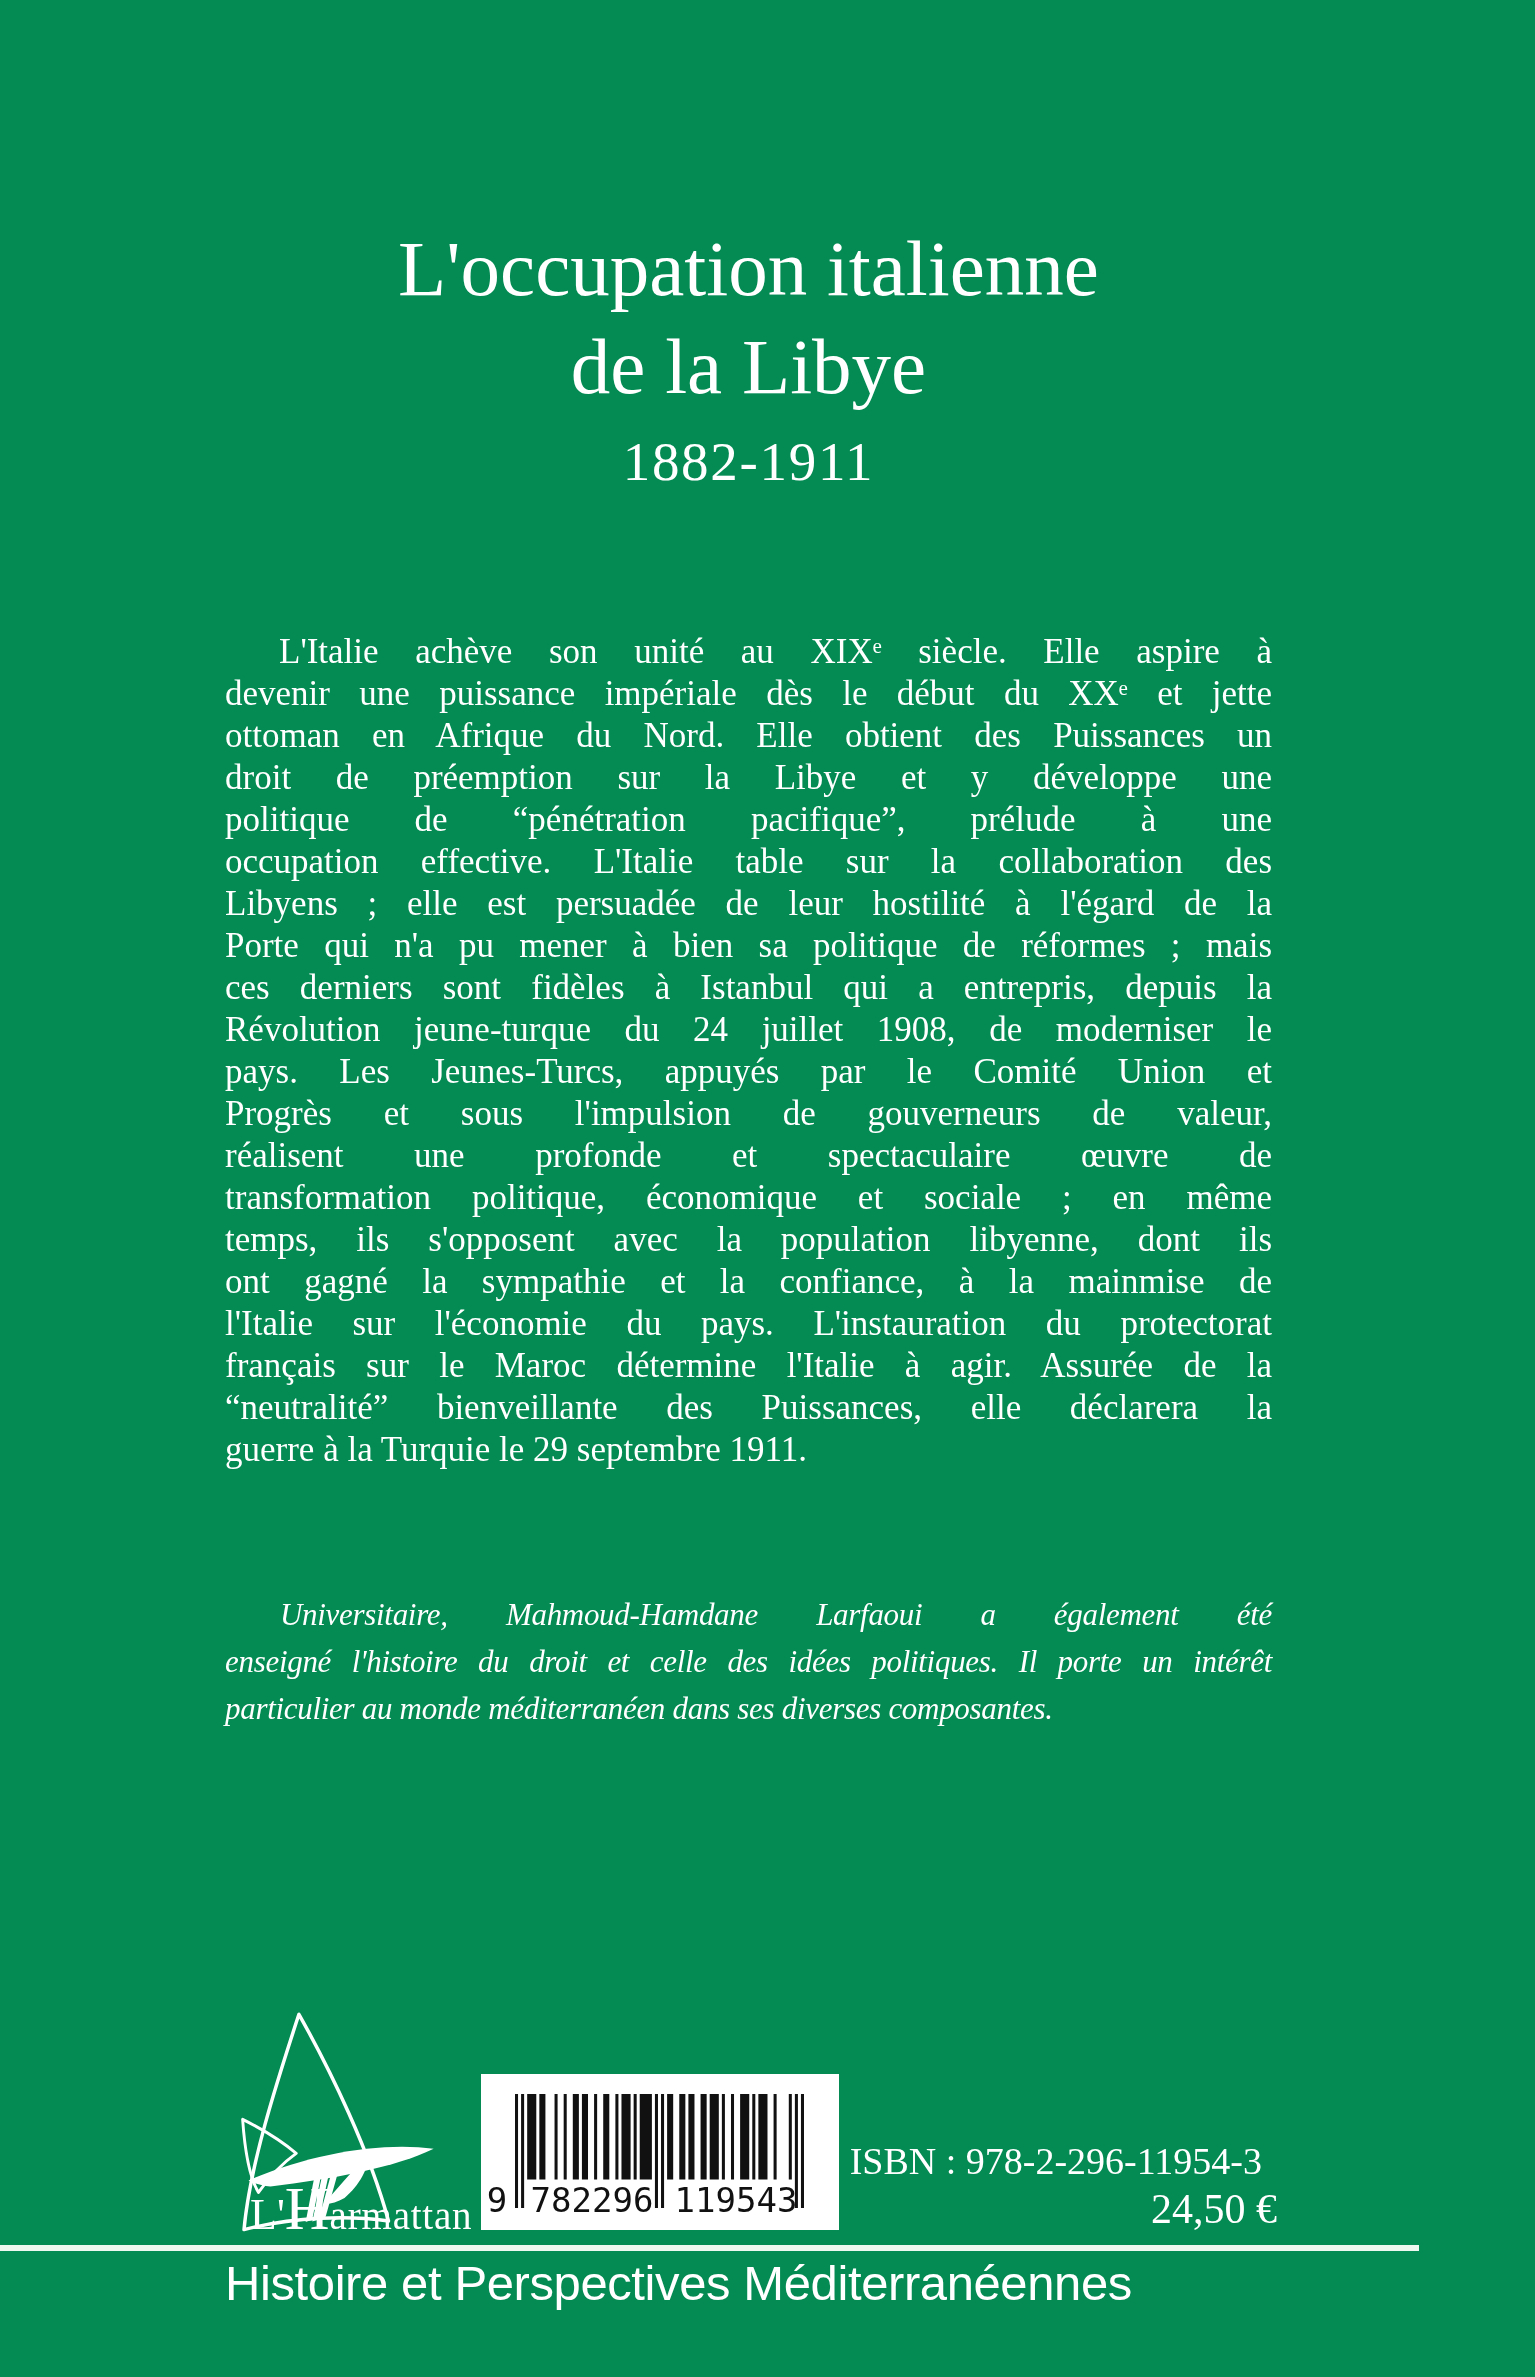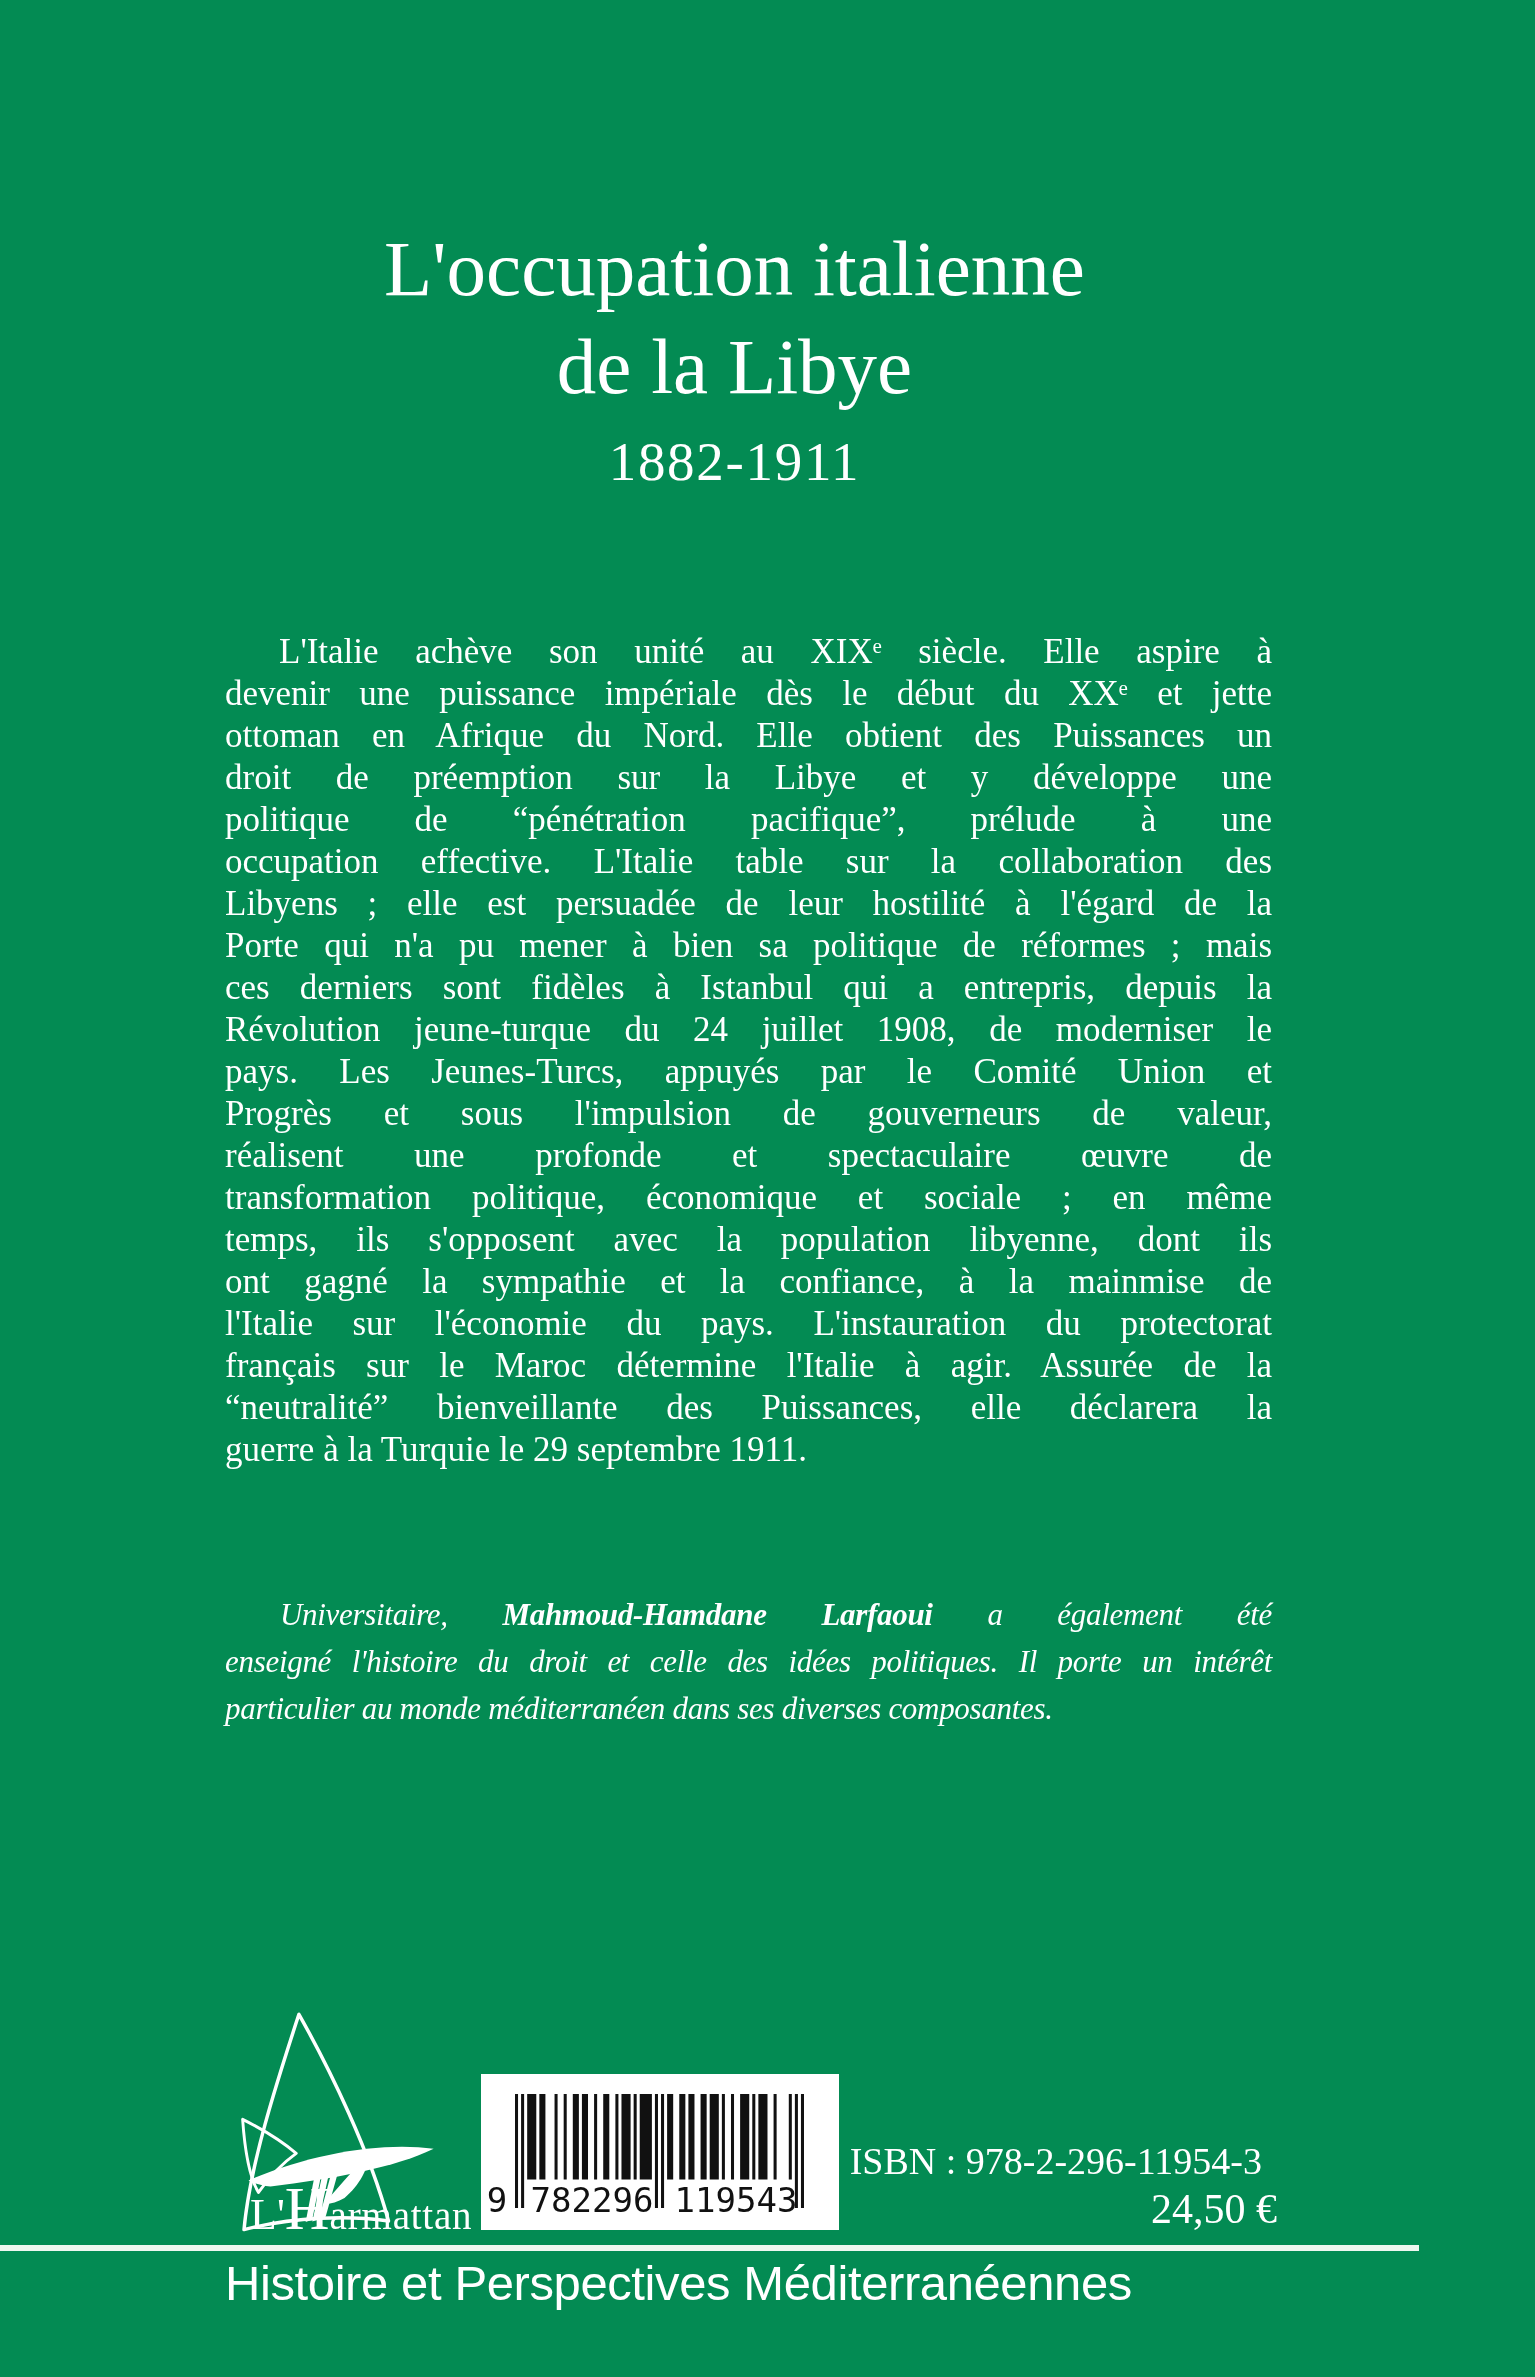--- a/index.html
+++ b/index.html
@@ -7,36 +7,36 @@
   }
   html,body{margin:0;padding:0}
   body{
     width:1535px;height:2377px;position:relative;overflow:hidden;
     background:var(--bg);color:var(--ink);
     font-family:"Liberation Serif","DejaVu Serif",serif;
   }
   .page{position:absolute;inset:0}
 
   
-  .title-block{position:absolute;left:211px;top:220px;width:1047px;text-align:center;line-height:1.24}
+  .title-block{position:absolute;left:225px;top:220px;width:1047px;text-align:center;line-height:1.24}
   .title-l{font-size:79px}
   .title-years{font-size:55px;margin-top:11.7px;letter-spacing:1.7px}
 
   
   .summary{position:absolute;left:225px;top:631px;width:1047px;font-size:35px;line-height:42px}
   .body-line{text-align:justify;text-align-last:justify}
   .body-line.first{text-indent:54px}
   .body-line.last{text-align-last:left}
 
   
   .bio{position:absolute;left:225px;top:1591px;width:1047px;font-style:italic;font-size:31px;line-height:47px;letter-spacing:-0.3px}
   .bio-line{text-align:justify;text-align-last:justify}
   .bio-line.first{text-indent:55px}
   .bio-line.last{text-align-last:left}
-  .bio-name{font-weight:bold}
+  .bio-name{font-weight:normal}
 
   
   .logo-svg{position:absolute;left:225px;top:1995px;width:252px;height:252px}
   .logo-svg .ln{fill:none;stroke:var(--ink);stroke-width:2.4;stroke-linejoin:round;stroke-linecap:round}
   .logo-svg .fl{fill:var(--ink);stroke:none}
   .publisher{position:absolute;left:250px;top:2173px;white-space:nowrap}
   .p1{font-size:44px}
   .p2{font-size:62px}
   .p3{font-size:39px;letter-spacing:0.8px}
 

